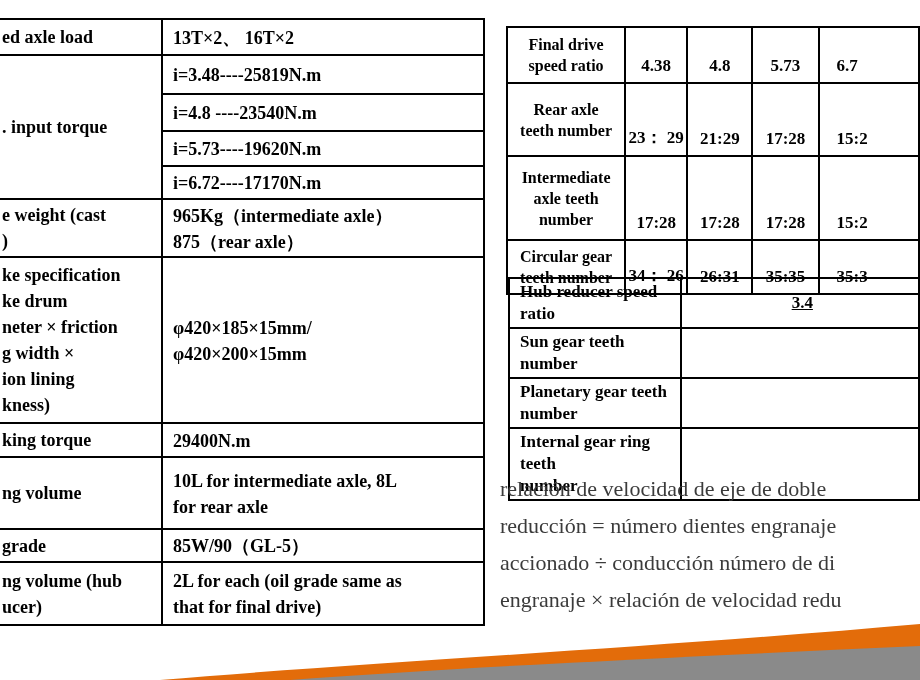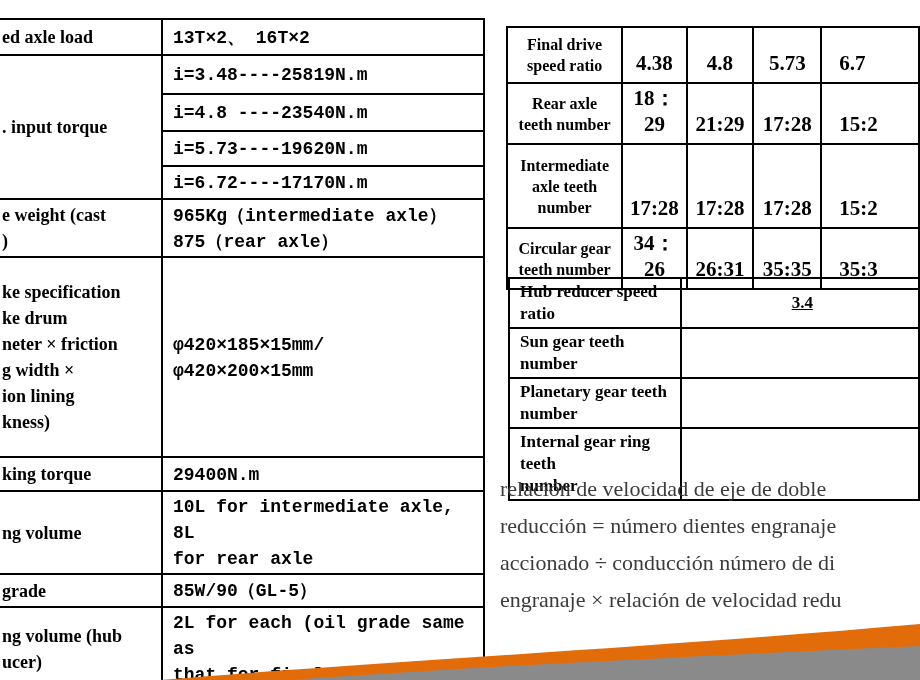--- a/index.html
+++ b/index.html
@@ -6,27 +6,27 @@
   #stage{position:relative;width:920px;height:680px;background:#ffffff;overflow:hidden;
          font-family:"Liberation Serif",serif;color:#000;}
   table{border-collapse:collapse;table-layout:fixed;}
   td{border:2px solid #000;overflow:hidden;}
   .pre{white-space:pre-line;}
 
   
   #spec-table{position:absolute;left:-2px;top:18px;}
   #spec-table td{font-weight:bold;font-size:18px;line-height:26px;vertical-align:middle;}
   #spec-table td.lbl{width:157px;padding:2px 2px 2px 2px;border-radius:9px;}
-  #spec-table td.val{width:306px;padding:2px 4px 1px 10px;font-family:Liberation Mono, monospace;}
+  #spec-table td.val{width:306px;padding:2px 4px 1px 10px;}
 
   
   #ratio-table{position:absolute;left:506px;top:26px;}
   #ratio-table td{font-weight:bold;}
   #ratio-table td.lbl{width:130px;text-align:center;vertical-align:middle;font-size:16px;line-height:21px;padding:2px;}
-  #ratio-table td.v{text-align:center;vertical-align:bottom;font-size:21px;padding:0 0 6px 0;}
+  #ratio-table td.v{text-align:center;vertical-align:bottom;font-size:17px;padding:0 0 6px 0;}
   #ratio-table td.c1{width:76px;} #ratio-table td.c2{width:81px;border-radius:27px;} #ratio-table td.c3{width:83px;}
   #ratio-table td.c4{width:120px;text-align:left;padding-left:17px;}
 
   
   #hub-table{position:absolute;left:508px;top:277px;}
   #hub-table td{font-weight:bold;font-size:17px;line-height:22px;vertical-align:middle;}
   #hub-table td.lbl{width:245px;padding:2px 2px 2px 10px;margin-left:24px;}
   #hub-table td.val{width:230px;padding-left:110px;text-decoration:underline;}
 
   
@@ -59,35 +59,35 @@
     </tr>
     <tr style="height:33px">
       <td class="val">i=6.72----17170N.m</td>
     </tr>
     <tr style="height:42px">
       <td class="lbl pre">e weight (cast
 )</td>
       <td class="val pre">965Kg（intermediate axle）
 875（rear axle）</td>
     </tr>
-    <tr style="height:200px">
+    <tr style="height:166px">
       <td class="lbl pre">ke specification
 ke drum
 neter × friction
 g width ×
 ion lining
 kness)</td>
       <td class="val pre">φ420×185×15mm/
 φ420×200×15mm</td>
     </tr>
     <tr style="height:34px">
       <td class="lbl">king torque</td>
       <td class="val">29400N.m</td>
     </tr>
-    <tr style="height:60px">
+    <tr style="height:72px">
       <td class="lbl">ng volume</td>
       <td class="val pre">10L for intermediate axle, 8L
 for rear axle</td>
     </tr>
     <tr style="height:33px">
       <td class="lbl">grade</td>
       <td class="val">85W/90（GL-5）</td>
     </tr>
     <tr style="height:63px">
       <td class="lbl pre">ng volume (hub
@@ -101,24 +101,24 @@
   <table id="ratio-table">
     <tbody>
         <tr style="height:56px">
       <td class="lbl pre">Final drive
 speed ratio</td>
       <td class="v c1">4.38</td>
       <td class="v c2">4.8</td>
       <td class="v c3">5.73</td>
       <td class="v c4">6.7</td>
     </tr>
-    <tr style="height:55px">
+    <tr style="height:73px">
       <td class="lbl pre">Rear axle
 teeth number</td>
-      <td class="v c1">18： 29</td>
+      <td class="v c1">23： 29</td>
       <td class="v c2">21:29</td>
       <td class="v c3">17:28</td>
       <td class="v c4">15:2</td>
     </tr>
     <tr style="height:84px">
       <td class="lbl pre">Intermediate
 axle teeth
 number</td>
       <td class="v c1">17:28</td>
       <td class="v c2">17:28</td>

